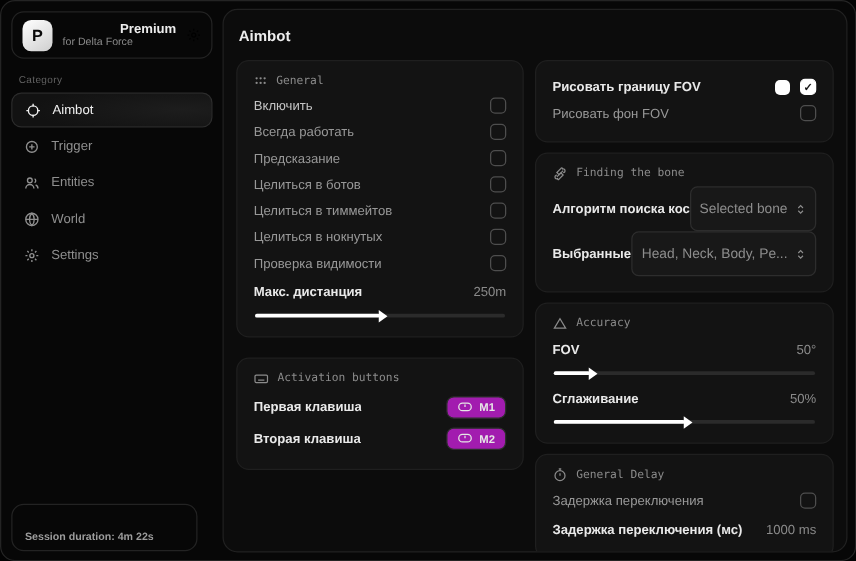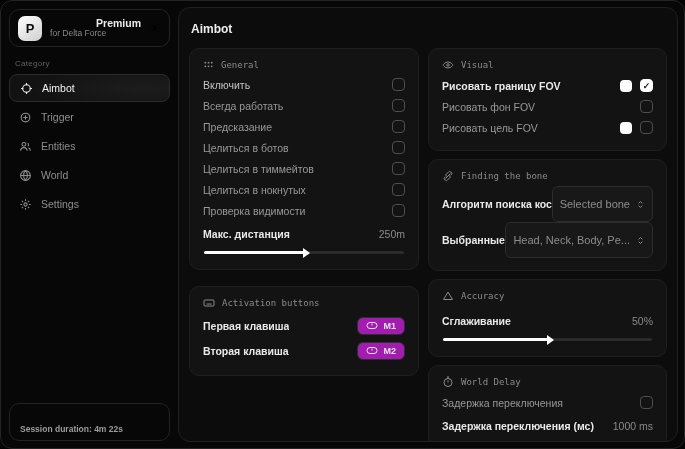--- a/index.html
+++ b/index.html
@@ -18,21 +18,21 @@
   .brand-text { flex:1; line-height:1.15; }
   .brand-name { color:#ececec; font-size:10.5px; font-weight:bold;margin-left:46px; }
   .brand-sub { color:#8a8a8a; font-size:8.5px; }
   .brand-gear { color:#6f6f6f; display:flex; }
   .category { color:#616161; font-size:8px; margin:12px 0 6px 6px; letter-spacing:.3px; }
   .nav-item { display:flex; align-items:center; gap:9px; height:28px; padding:0 10px;
     border-radius:8px; color:#8f8f8f; font-size:10.5px; margin-bottom:1px; cursor:pointer; }
   .nav-item svg { flex:0 0 auto; }
   .nav-item.active { color:#f0f0f0; border:1px solid #2c2c2c;
     background:radial-gradient(120px 20px at 85% 50%, #1d1d1d, #121212); }
-  .session-box { position:absolute; left:8px; bottom:7px; width:161px; height:38px;
+  .session-box { position:absolute; left:8px; bottom:7px; width:149px; height:38px;
     border:1px solid #232323; border-radius:10px; display:flex; align-items:flex-end;
     padding:6px 10px; color:#9c9c9c; font-size:8.5px; font-weight:bold; }
 
   
   .main { flex:1; margin:6px 6px 6px 0; background:#0c0c0c; border:1px solid #212121;
     border-radius:12px; padding:10px; overflow:hidden; }
   .page-title { color:#ededed; font-size:12px; font-weight:bold; margin:4px 0 12px 2px; }
   .columns { display:flex; gap:9px; align-items:flex-start; }
   .col { display:flex; flex-direction:column; width:239px; }
   .col-left { gap:16px; }
@@ -247,46 +247,30 @@
               </span>
               <span>M2</span>
             </span>
           </div>
         </div>
       </div>
 
       <div class="col col-right">
 
         <div class="card">
-          <div class="card-head">
-            <span class="ico">
-              <svg width="12" height="12" viewBox="0 0 24 24" fill="none" stroke="currentColor" stroke-width="2">
-                  <path d="M2 12s3.5-6 10-6 10 6 10 6-3.5 6-10 6-10-6-10-6z"></path>
-                  <circle cx="12" cy="12" r="2.5"></circle>
-                </svg>
-            </span>
-            <span>Visual</span>
-          </div>
           <div class="row">
             <span class="row-label bright">Рисовать границу FOV</span>
             <span class="box-group">
               <span class="swatch"></span>
               <span class="checkbox checked"></span>
             </span>
           </div>
           <div class="row">
             <span class="row-label">Рисовать фон FOV</span>
             <span class="checkbox"></span>
-          </div>
-          <div class="row">
-            <span class="row-label">Рисовать цель FOV</span>
-            <span class="box-group">
-              <span class="swatch"></span>
-              <span class="checkbox"></span>
-            </span>
           </div>
         </div>
 
         <div class="card">
           <div class="card-head">
             <span class="ico">
               <svg width="12" height="12" viewBox="0 0 24 24" fill="none" stroke="currentColor" stroke-width="2">
                   <path d="M17 10c1.7 0 3-1.3 3-3s-1.3-3-3-3c-.4 0-.7.1-1 .2C15.7 2.5 14.5 2 13.5 3.5L7 10l3.5 3.5L17 7"></path>
                   <path d="M7 14c-1.7 0-3 1.3-3 3s1.3 3 3 3c.4 0 .7-.1 1-.2.3 1.7 1.5 2.2 2.5.7L17 14l-3.5-3.5L7 17"></path>
                 </svg>
@@ -319,40 +303,49 @@
 
         <div class="card">
           <div class="card-head">
             <span class="ico">
               <svg width="12" height="12" viewBox="0 0 24 24" fill="none" stroke="currentColor" stroke-width="2">
                   <path d="M12 4L21 19H3z"></path>
                 </svg>
             </span>
             <span>Accuracy</span>
           </div>
+          <div class="slider-row">
+            <div class="row">
+              <span class="row-label bright">FOV</span>
+              <span class="row-value">50°</span>
+            </div>
+            <div class="slider-track">
+              <div class="slider-fill" style="width: 14%;"></div>
+            </div>
+          </div>
           <div class="slider-row" style="margin-top:8px">
             <div class="row">
               <span class="row-label bright">Сглаживание</span>
               <span class="row-value">50%</span>
             </div>
             <div class="slider-track">
               <div class="slider-fill" style="width: 50%;"></div>
             </div>
           </div>
         </div>
 
         <div class="card">
           <div class="card-head">
             <span class="ico">
               <svg width="12" height="12" viewBox="0 0 24 24" fill="none" stroke="currentColor" stroke-width="2">
                   <circle cx="12" cy="13" r="8"></circle>
                   <path d="M12 9v4M10 2h4M12 2v3"></path>
                 </svg>
             </span>
-            <span>World Delay</span>
+            <span>General Delay</span>
           </div>
           <div class="row">
             <span class="row-label">Задержка переключения</span>
             <span class="checkbox"></span>
           </div>
           <div class="slider-row">
             <div class="row">
               <span class="row-label bright">Задержка переключения (мс)</span>
               <span class="row-value">1000 ms</span>
             </div>

